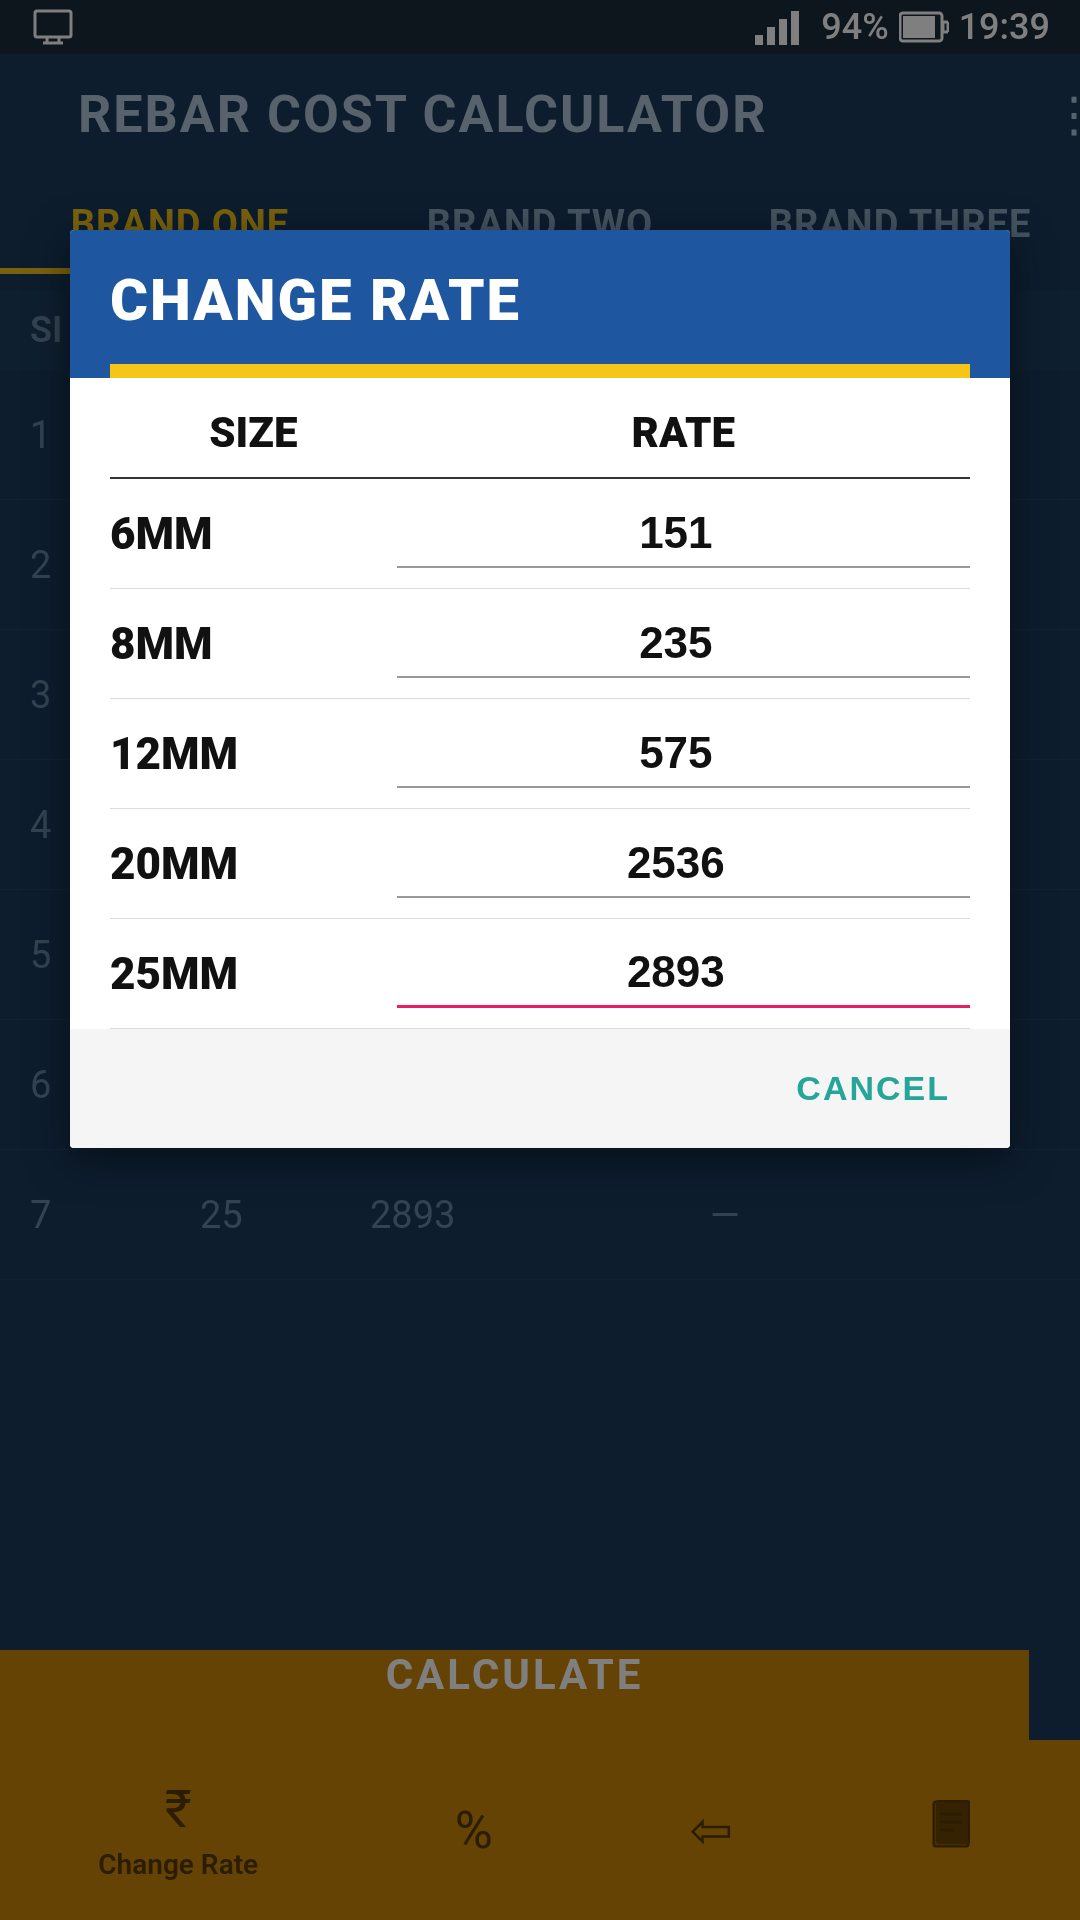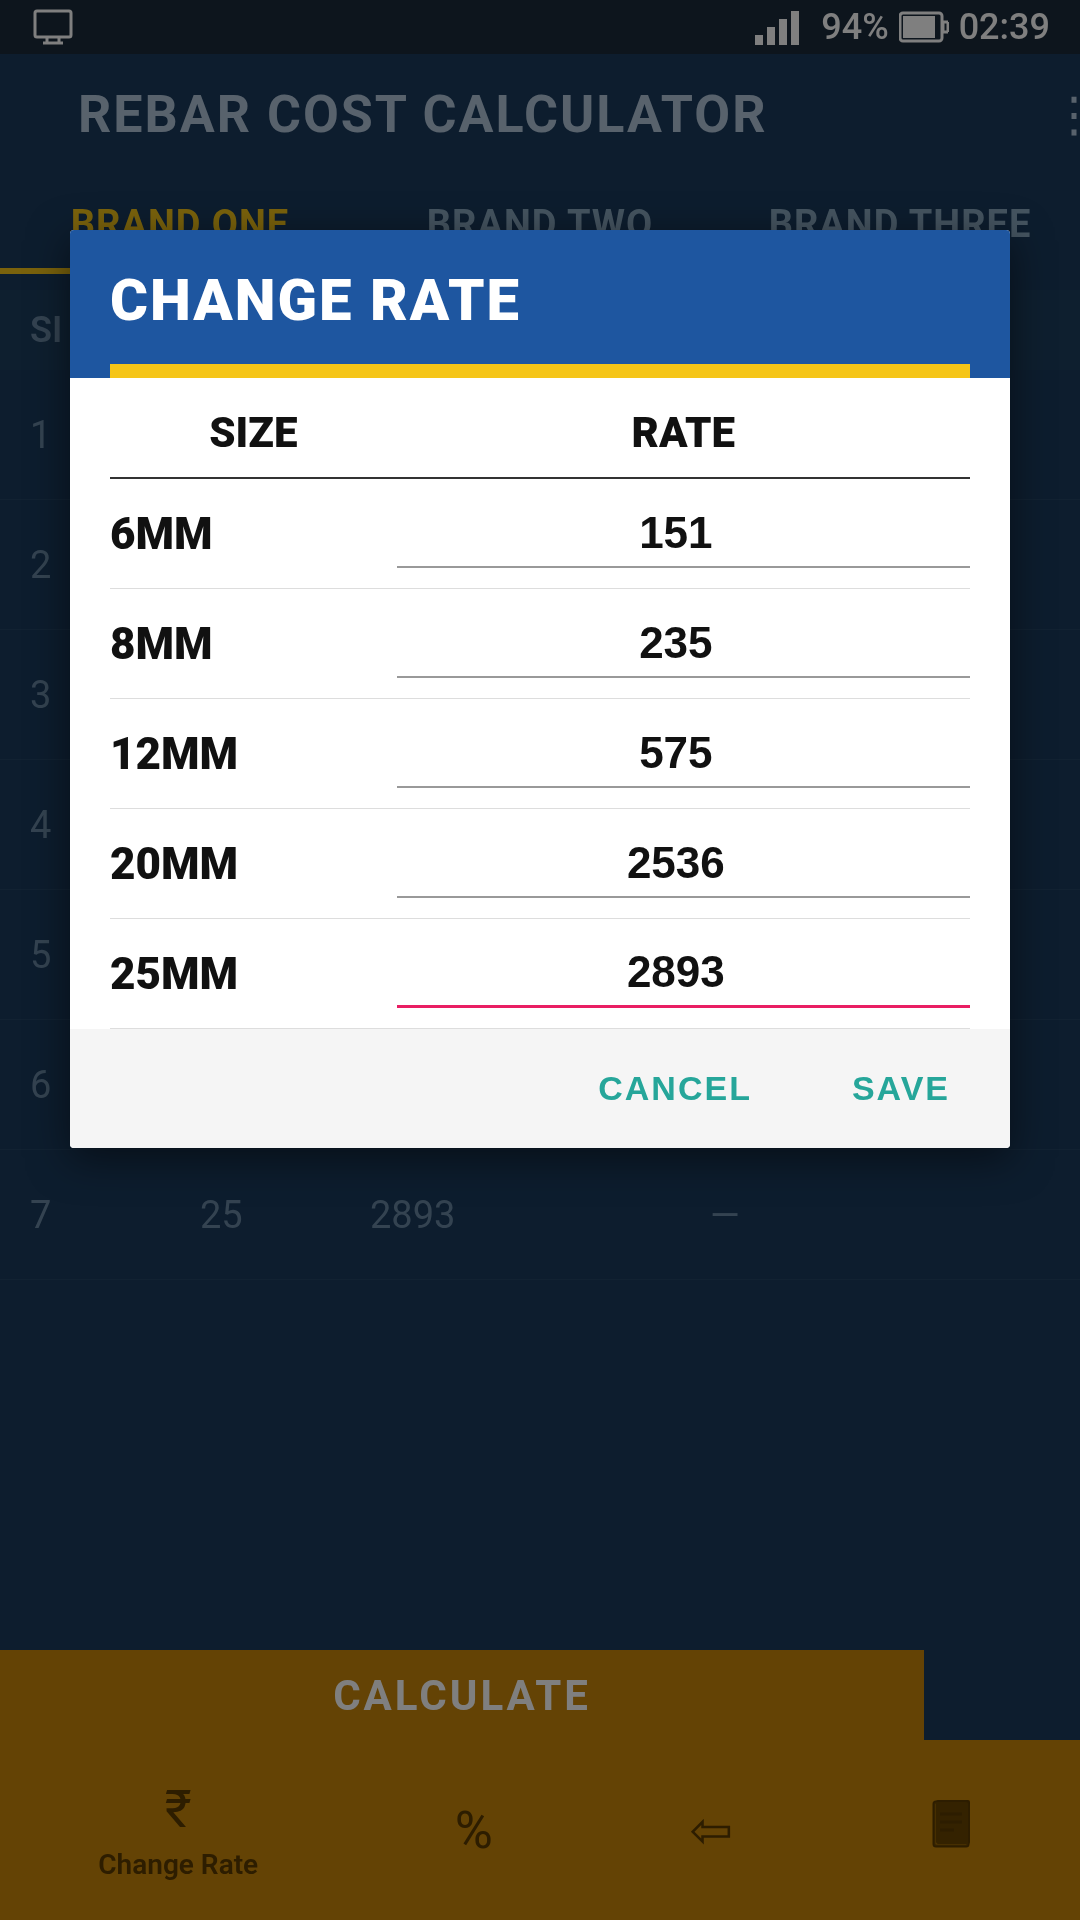--- a/index.html
+++ b/index.html
@@ -143,25 +143,25 @@
       background: #c8860a;
       display: flex;
       align-items: center;
       justify-content: space-around;
     }
 
     .calculate-bar {
       position: absolute;
       bottom: 180px;
       left: 0;
-      width: 924px;
+      width: 1029px;
       height: 90px;
       background: #c8860a;
       display: flex;
-      align-items: center;
+      align-items: flex-start;
       justify-content: center;
     }
     .calculate-bar-text {
       color: #ffffff;
       font-size: 42px;
       font-weight: 700;
       letter-spacing: 3px;
     }
 
     .bottom-nav-item {
@@ -337,21 +337,21 @@
     </svg>
     <span class="status-text">94%</span>
     <svg width="50" height="36" viewBox="0 0 50 36" fill="none">
       <rect x="1" y="4" width="42" height="28" rx="3" stroke="white" stroke-width="3"></rect>
       <rect x="4" y="7" width="32" height="22" fill="white"></rect>
       <line x1="44" y1="13" x2="49" y2="13" stroke="white" stroke-width="3"></line>
       <line x1="44" y1="23" x2="49" y2="23" stroke="white" stroke-width="3"></line>
       <line x1="44" y1="13" x2="44" y2="23" stroke="white" stroke-width="3"></line>
       <line x1="49" y1="13" x2="49" y2="23" stroke="white" stroke-width="3"></line>
     </svg>
-    <span class="status-text">02:39</span>
+    <span class="status-text">19:39</span>
   </div>
 </div>
 
 <div class="app-header">
   <span class="app-title">REBAR COST CALCULATOR</span>
   <span class="header-menu-icon">⋮</span>
 </div>
 
 <div class="tab-bar">
   <div class="tab-item active">
@@ -494,15 +494,14 @@
     <div class="dialog-row">
       <div class="dialog-row-size">25MM</div>
       <div class="dialog-row-rate">
         <input class="rate-input active-input" type="number" value="2893" style="">
       </div>
     </div>
   </div>
 
   <div class="dialog-footer">
     <button class="dialog-btn btn-cancel">CANCEL</button>
-    <button class="dialog-btn btn-save">SAVE</button>
   </div>
 </div>
 
 </body></html>

